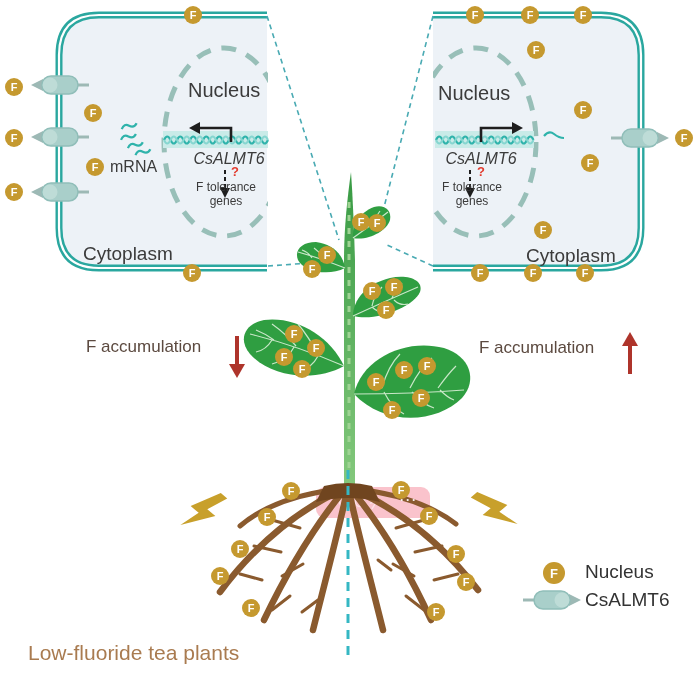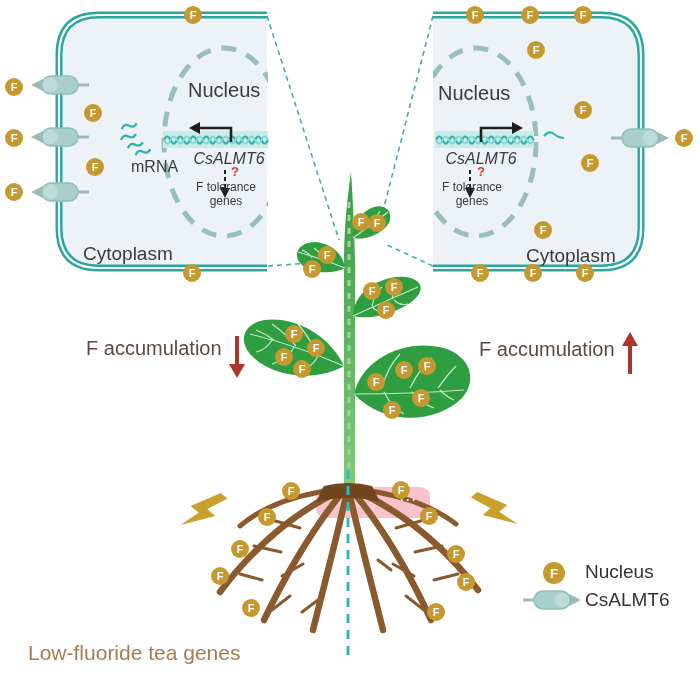--- a/index.html
+++ b/index.html
@@ -4,23 +4,23 @@
 <style>
   html,body{margin:0;padding:0;background:#fff;}
   #fig{position:relative;width:700px;height:676px;background:#ffffff;overflow:hidden;
        font-family:"Liberation Sans",sans-serif;}
   #art{position:absolute;left:0;top:0;}
   .t{position:absolute;color:#3b3b3b;white-space:nowrap;}
   .nucleus{font-size:20px;}
   .gene{font-size:16px;font-style:italic;width:78px;text-align:center;white-space:nowrap;}
   .qmark{font-size:13px;font-weight:bold;color:#e23b2e;}
   .tol{font-size:12px;width:76px;text-align:center;white-space:normal;line-height:1.15;}
-  .mrna{font-size:16px;margin-left:21px;}
+  .mrna{font-size:16px;}
   .cyto{font-size:19px;}
-  .acc{font-size:20px;color:#5c4a40;}
+  .acc{font-size:17px;color:#5c4a40;}
   .foot{font-size:21px;color:#a97b50;}
   .leg{font-size:19px;color:#333;}
   .marks{font-size:12px;font-weight:bold;color:rgba(255,255,255,0.9);letter-spacing:2px;}
   .fb{position:absolute;width:18px;height:18px;border-radius:50%;background:#c5992f;
       color:#fff;font-weight:bold;font-size:11px;display:flex;align-items:center;
       justify-content:center;font-family:"Liberation Sans",sans-serif;}
   .fb.lg{width:22px;height:22px;font-size:13px;}
 </style>
 </head>
 <body>
@@ -209,21 +209,21 @@
 <div class="t qmark" style="left:231px;top:164px">?</div>
 <div class="t qmark" style="left:477px;top:164px">?</div>
 <div class="t tol" style="left:188px;top:181px">F tolerance genes</div>
 <div class="t tol" style="left:434px;top:181px">F tolerance genes</div>
 <div class="t mrna" style="left:110px;top:158px">mRNA</div>
 <div class="t cyto" style="left:83px;top:243px">Cytoplasm</div>
 <div class="t cyto" style="left:526px;top:245px">Cytoplasm</div>
 <div class="t acc" style="left:86px;top:337px">F accumulation</div>
 <div class="t acc" style="left:479px;top:338px">F accumulation</div>
 <div class="t marks" style="left:400px;top:493px">···</div>
-<div class="t foot" style="left:28px;top:641px">Low-fluoride tea genes</div>
+<div class="t foot" style="left:28px;top:641px">Low-fluoride tea plants</div>
 <div class="t leg" style="left:585px;top:561px">Nucleus</div>
 <div class="t leg" style="left:585px;top:589px">CsALMT6</div>
 
 <div class="fb" style="left:184px;top:6px">F</div>
 <div class="fb" style="left:5px;top:78px">F</div>
 <div class="fb" style="left:5px;top:129px">F</div>
 <div class="fb" style="left:5px;top:183px">F</div>
 <div class="fb" style="left:84px;top:104px">F</div>
 <div class="fb" style="left:86px;top:158px">F</div>
 <div class="fb" style="left:183px;top:264px">F</div>

